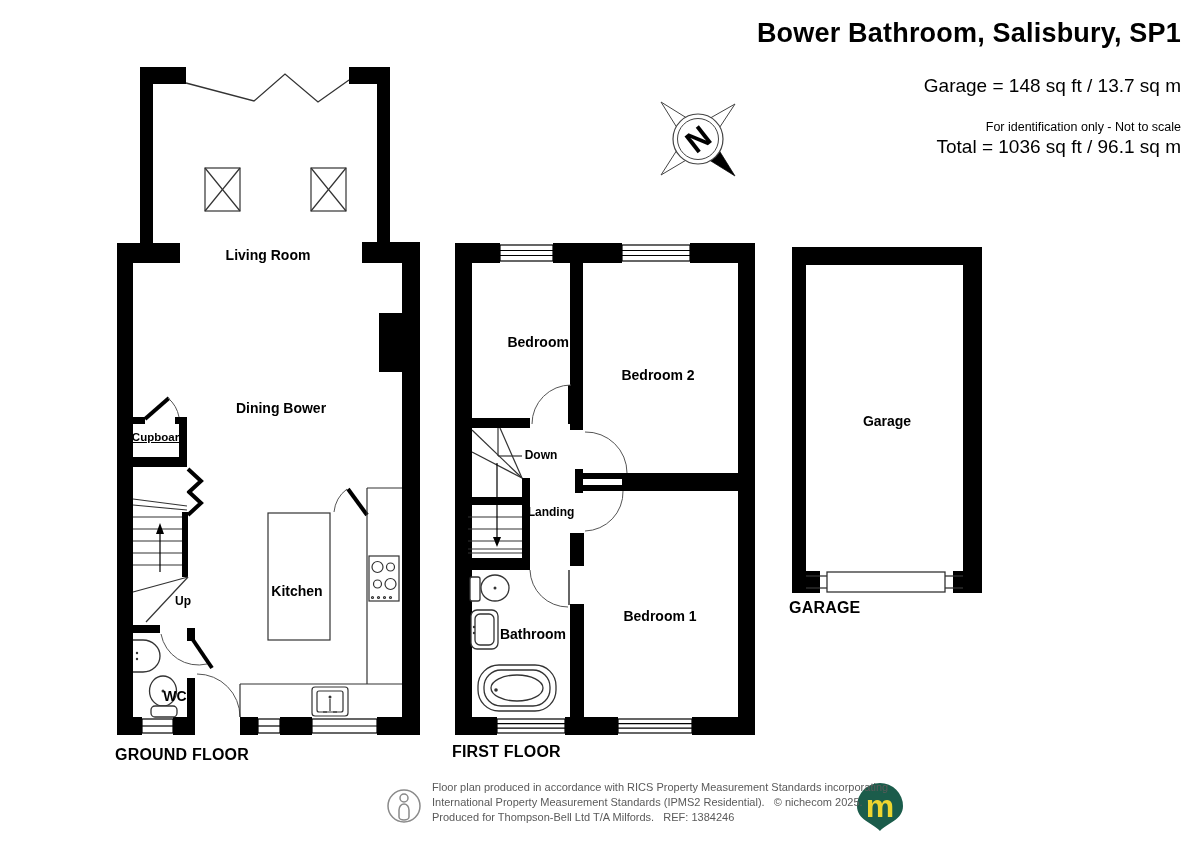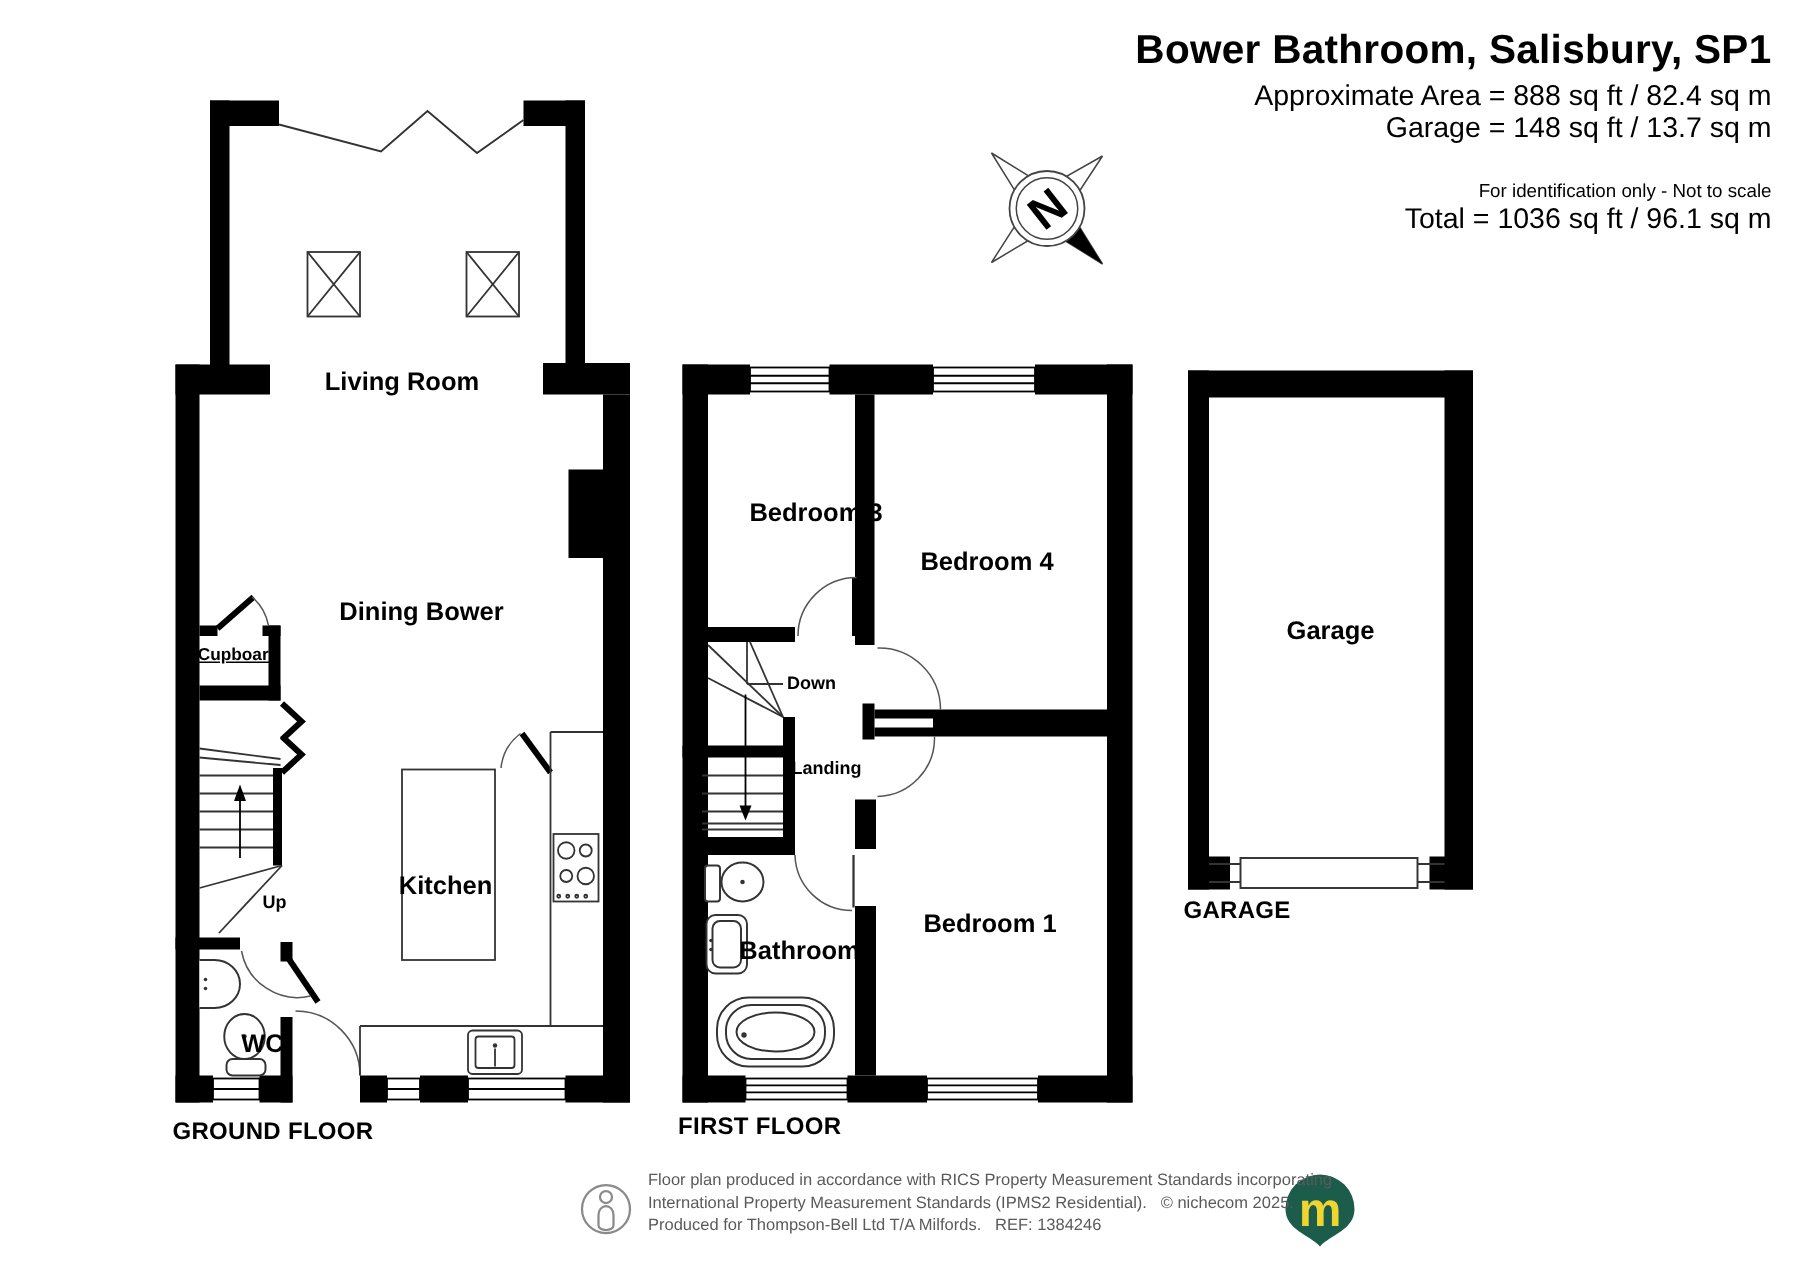--- a/index.html
+++ b/index.html
@@ -6,21 +6,21 @@
   #stage{position:relative;width:1200px;height:848px;background:#ffffff;overflow:hidden;
          font-family:"Liberation Sans",sans-serif;color:#000;}
   svg{position:absolute;left:0;top:0;}
   .hdr{position:absolute;right:19px;text-align:right;white-space:nowrap;}
   .hdr-title{top:18px;font-size:27px;font-weight:bold;letter-spacing:0.2px;}
   .hdr-line1{top:54px;font-size:19px;}
   .hdr-line2{top:75px;font-size:19px;}
   .hdr-line3{top:96px;font-size:19px;margin-top:40px;}
   .hdr-note{top:120px;font-size:12.5px;}
   .room-label{position:absolute;transform:translate(-50%,-50%);font-weight:bold;
-              font-size:17px;white-space:nowrap;}
+              font-size:14px;white-space:nowrap;}
   .small-label{font-size:12px;}
   .tiny-label{font-size:11.5px;text-decoration:underline;}
   .floor-title{position:absolute;font-weight:bold;font-size:16px;letter-spacing:0.2px;white-space:nowrap;}
   .footer-text{position:absolute;left:432px;font-size:11px;color:#5a5a5a;white-space:nowrap;}
   .ft1{top:781px;} .ft2{top:796px;} .ft3{top:811px;}
 </style>
 </head>
 <body>
 
 <div id="stage">
@@ -244,34 +244,33 @@
     <circle cx="404" cy="798" r="4"></circle>
     <path d="M399,817 v-7 a5,6 0 0 1 10,0 v7 a5,3 0 0 1 -10,0 z"></path>
   </g>
   <g>
     <path d="M857,806 a23,23 0 0 1 46,0 c0,14 -16,17 -23,25 c-7,-8 -23,-11 -23,-25 z" fill="#1b5c4b"></path>
     <text x="880" y="817" text-anchor="middle" font-family="Liberation Sans, sans-serif" font-size="32" font-weight="bold" fill="#eed52f">m</text>
   </g>
 </svg>
 
   <div class="hdr hdr-title">Bower Bathroom, Salisbury, SP1</div>
-  <div class="hdr hdr-line1">Approximate Area = 888 sq ft / 82.4 sq m</div>
   <div class="hdr hdr-line2">Garage = 148 sq ft / 13.7 sq m</div>
   <div class="hdr hdr-line3">Total = 1036 sq ft / 96.1 sq m</div>
   <div class="hdr hdr-note">For identification only - Not to scale</div>
 
   <div class="room-label" style="left:268px;top:255px;">Living Room</div>
   <div class="room-label" style="left:281px;top:408px;">Dining Bower</div>
   <div class="room-label" style="left:297px;top:591px;">Kitchen</div>
   <div class="room-label tiny-label" style="left:159px;top:437px;">Cupboard</div>
   <div class="room-label small-label" style="left:183px;top:601px;">Up</div>
   <div class="room-label" style="left:175px;top:658px;margin-top:38px;">WC</div>
 
   <div class="room-label" style="left:530px;top:342px;padding-left:28px;">Bedroom 3</div>
-  <div class="room-label" style="left:658px;top:375px;">Bedroom 4</div>
+  <div class="room-label" style="left:658px;top:375px;">Bedroom 2</div>
   <div class="room-label small-label" style="left:541px;top:455px;">Down</div>
   <div class="room-label small-label" style="left:551px;top:512px;">Landing</div>
   <div class="room-label" style="left:533px;top:634px;">Bathroom</div>
   <div class="room-label" style="left:660px;top:616px;">Bedroom 1</div>
 
   <div class="room-label" style="left:887px;top:421px;">Garage</div>
 
   <div class="floor-title" style="left:115px;top:746px;">GROUND FLOOR</div>
   <div class="floor-title" style="left:452px;top:743px;">FIRST FLOOR</div>
   <div class="floor-title" style="left:789px;top:599px;">GARAGE</div>

